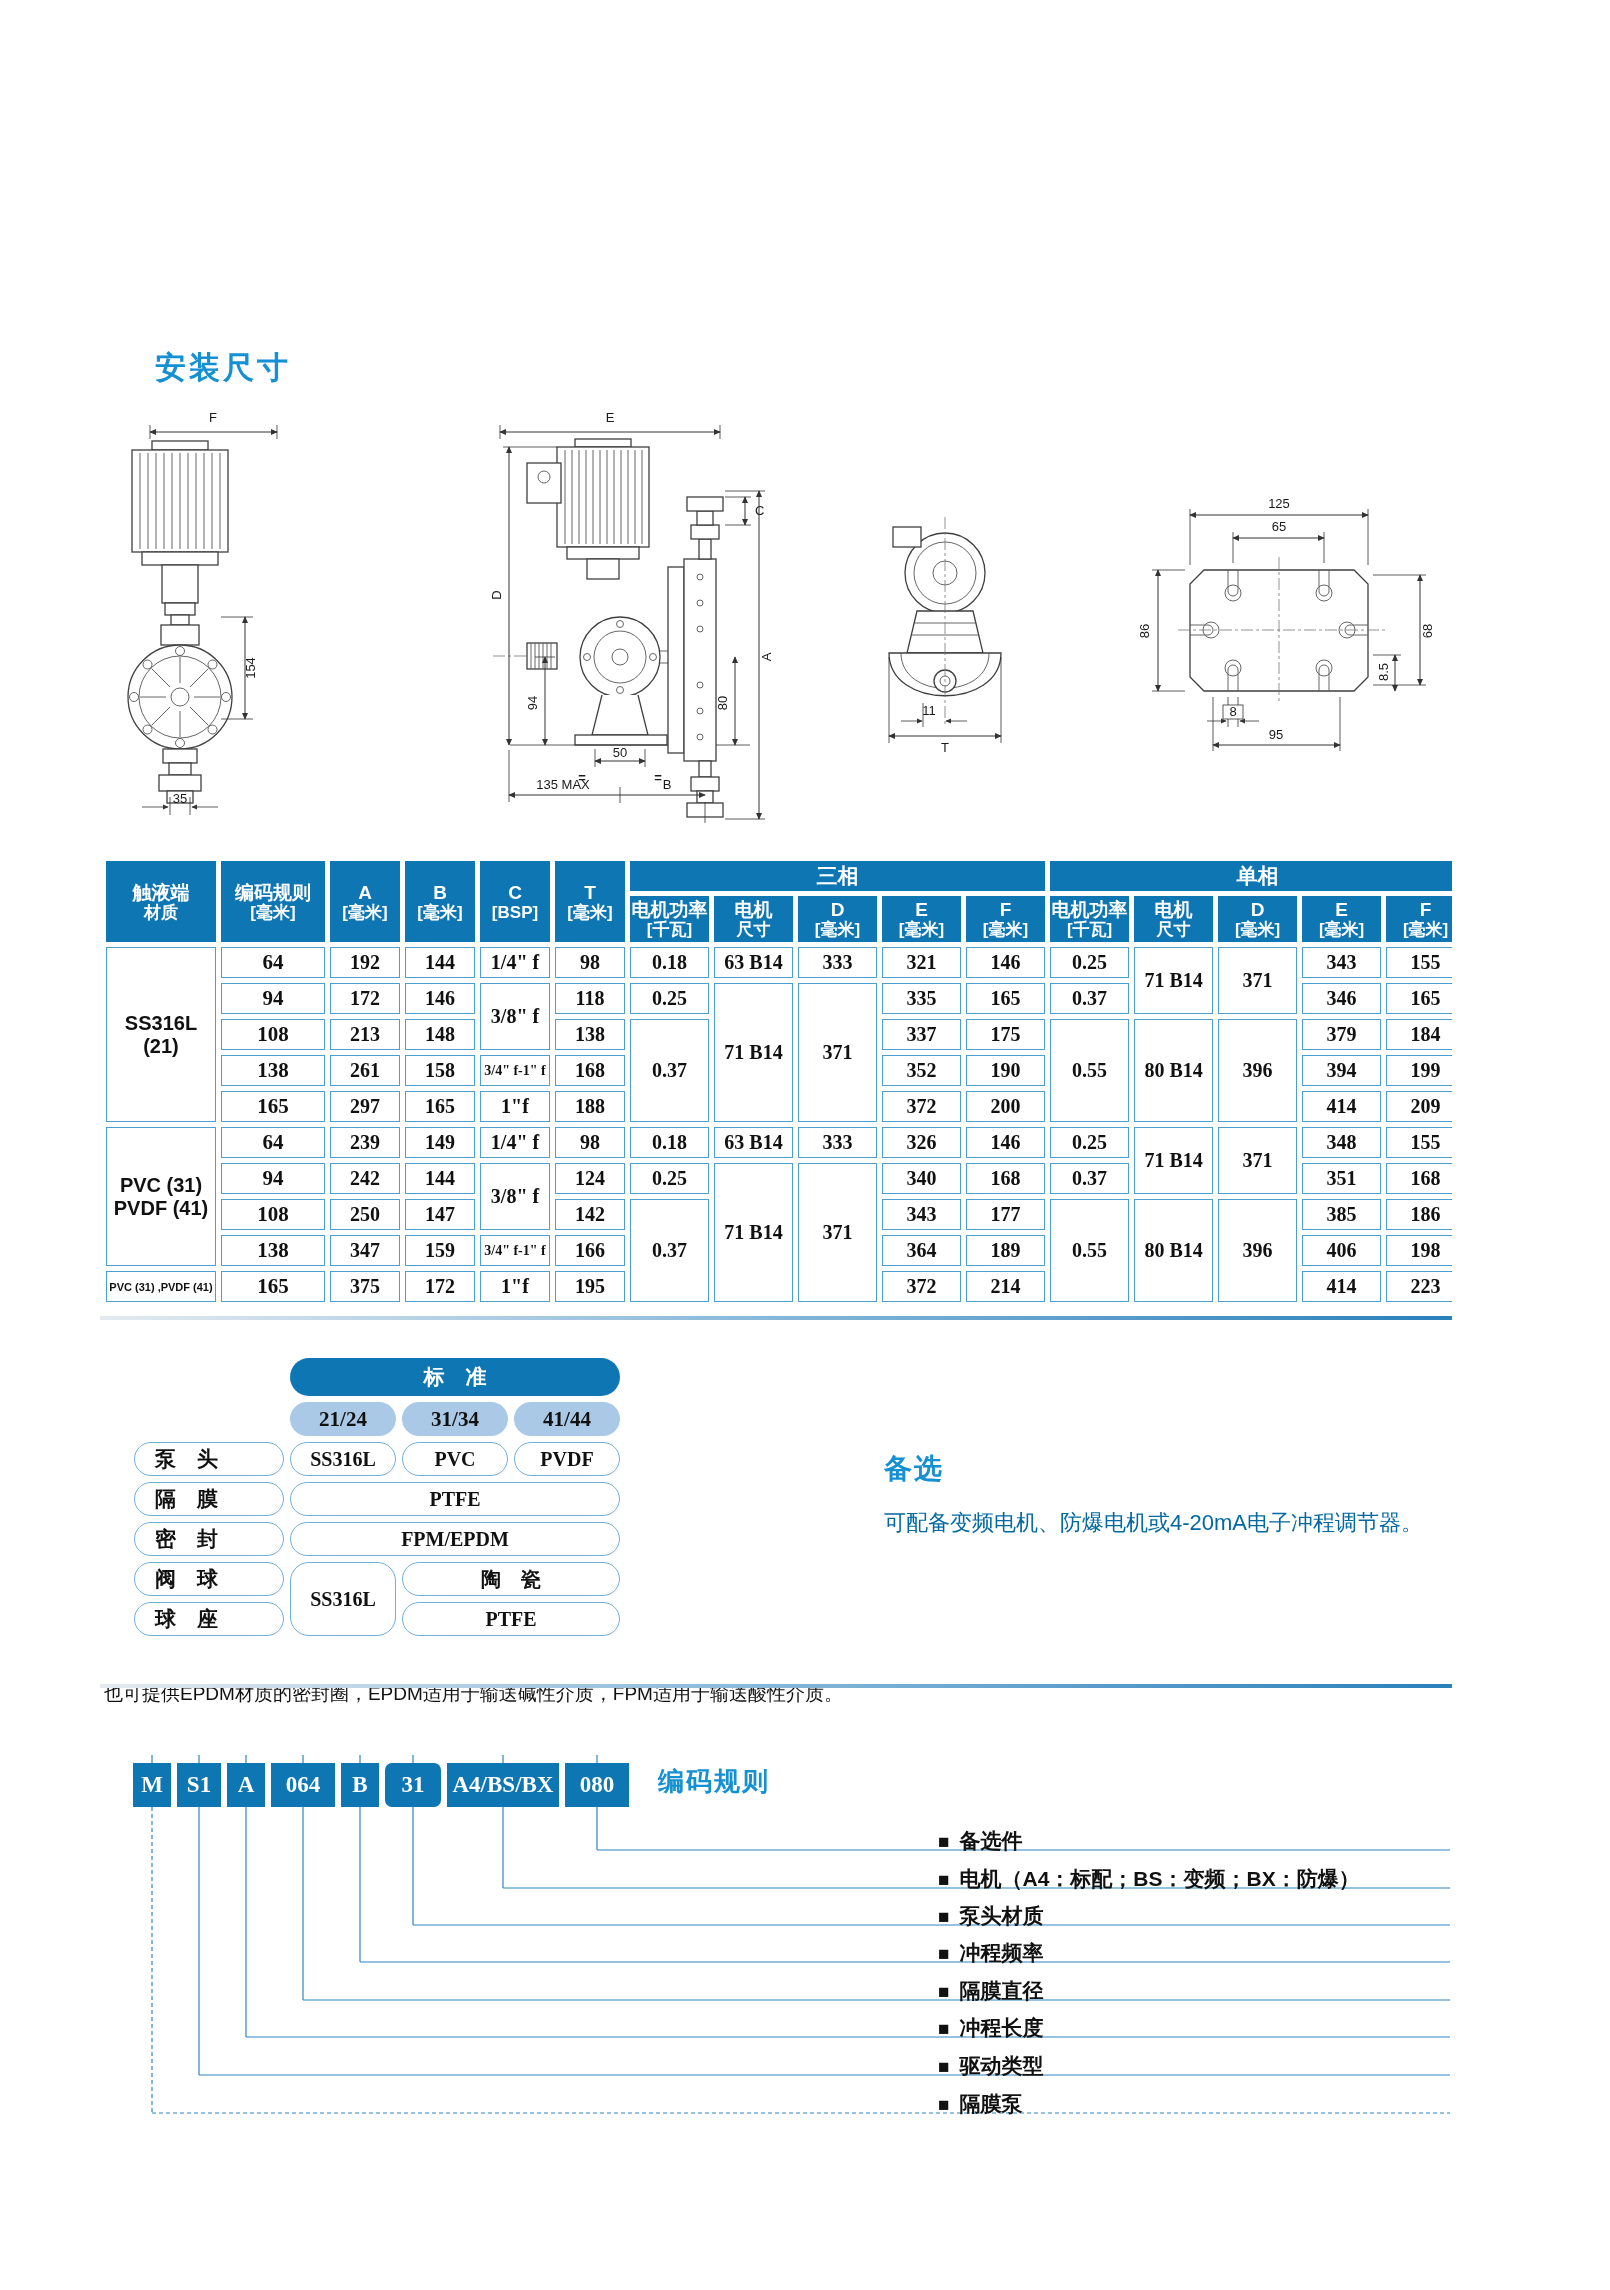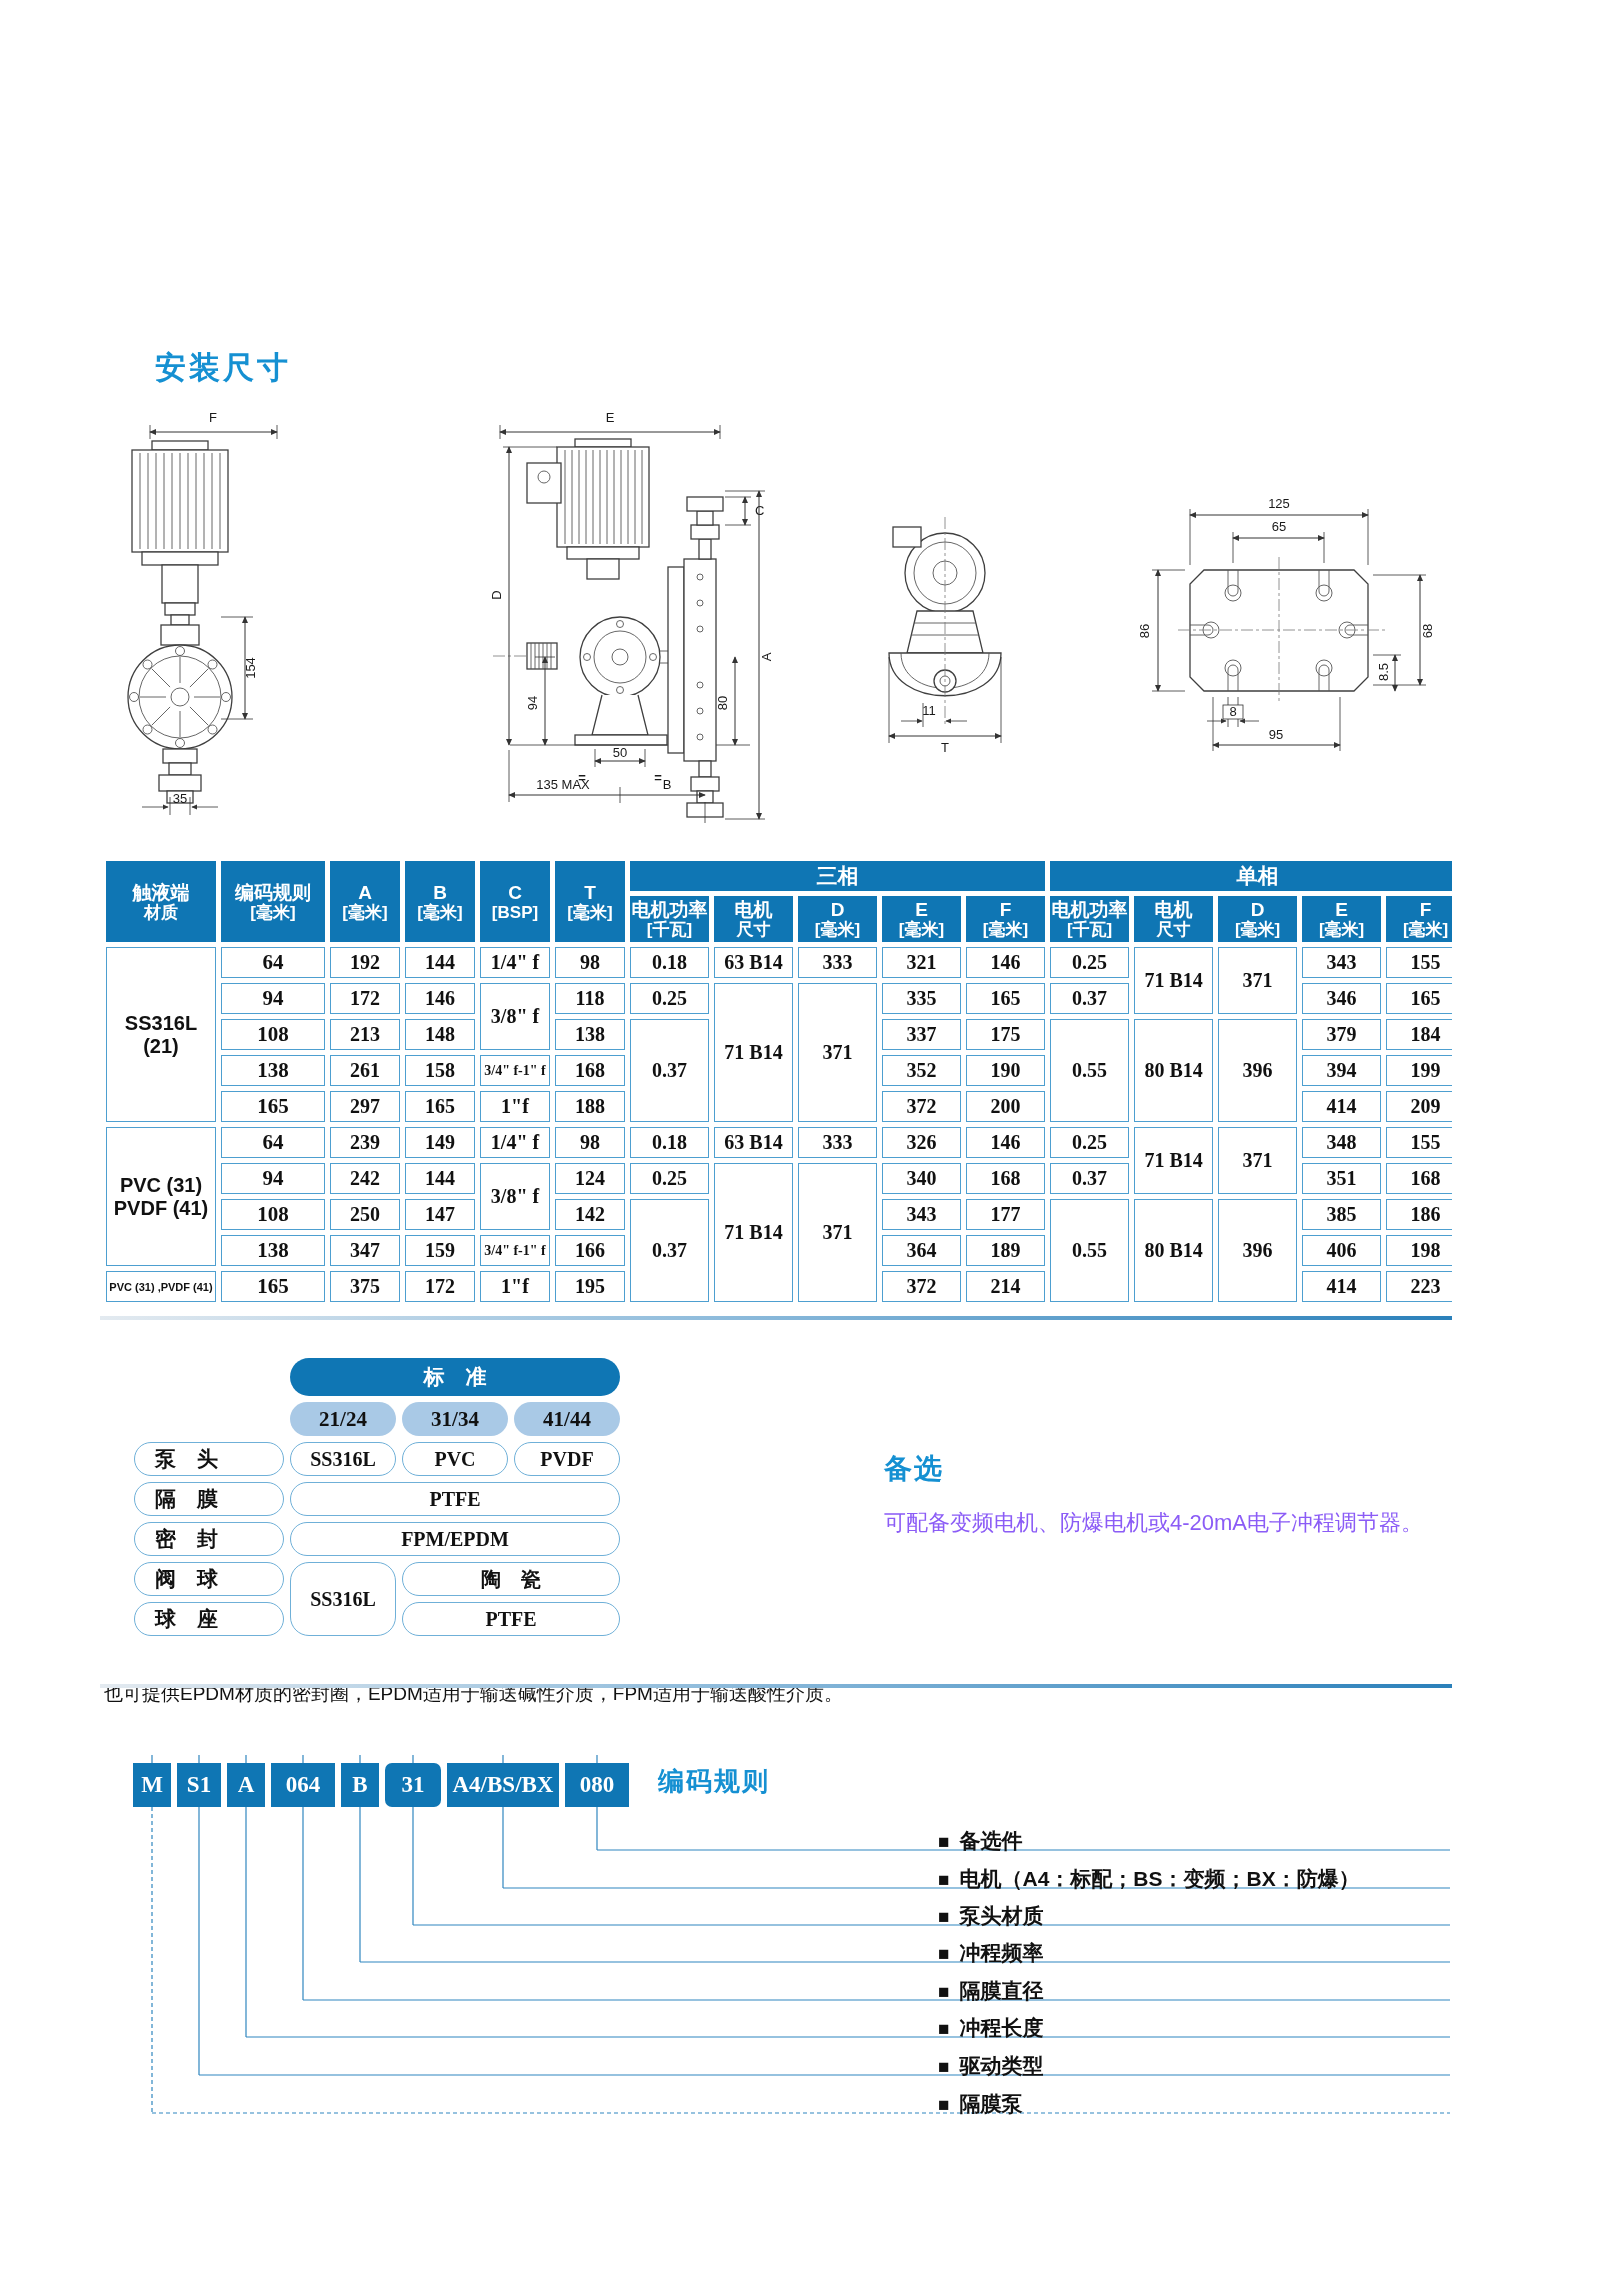--- a/index.html
+++ b/index.html
@@ -2,21 +2,21 @@
 <html><head>
 <meta charset="utf-8">
 <style>
   html,body{margin:0;padding:0;background:#fff;}
   #page{position:relative;width:1452px;height:2290px;background:#fff;overflow:hidden;
         font-family:"Liberation Sans","DejaVu Sans",sans-serif;color:#111;}
   .h-title{position:absolute;color:#1590d2;font-weight:bold;}
   #title{left:155px;top:347px;font-size:31px;letter-spacing:3px;}
   #opt-title{left:884px;top:1450px;font-size:28px;letter-spacing:2px;}
   #code-title{left:658px;top:1764px;font-size:26px;letter-spacing:2px;}
-  #opt-text{position:absolute;left:884px;top:1502px;width:578px;font-size:22px;line-height:1.95;color:#8b5cf6;}
+  #opt-text{position:absolute;left:884px;top:1502px;width:578px;font-size:22px;line-height:1.95;color:#0369a1;}
   #note{position:absolute;left:104px;top:1641px;font-size:19px;color:#111;margin-top:40px;}
   .divider{position:absolute;left:100px;width:1352px;height:4px;
            background:linear-gradient(to right,#e3eaf0,#8fbcdc 45%,#2a80ba);}
   
   table.dim{position:absolute;left:101px;top:856px;border-collapse:separate;border-spacing:5px;
             table-layout:fixed;width:1369px;}
   table.dim th{background:#0f76b4;color:#fff;font-weight:bold;font-size:19px;line-height:1.12;
                padding:3px 0;vertical-align:middle;}
   table.dim th .u{font-size:17px;font-weight:bold;}
   table.dim th.grp{font-size:21px;height:28px;padding:1px 0;}

